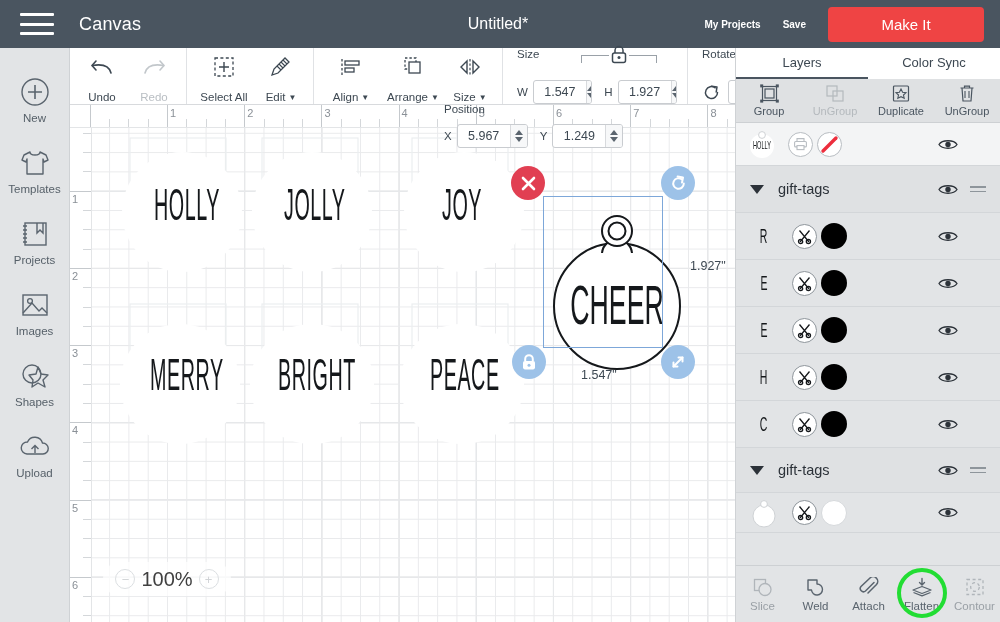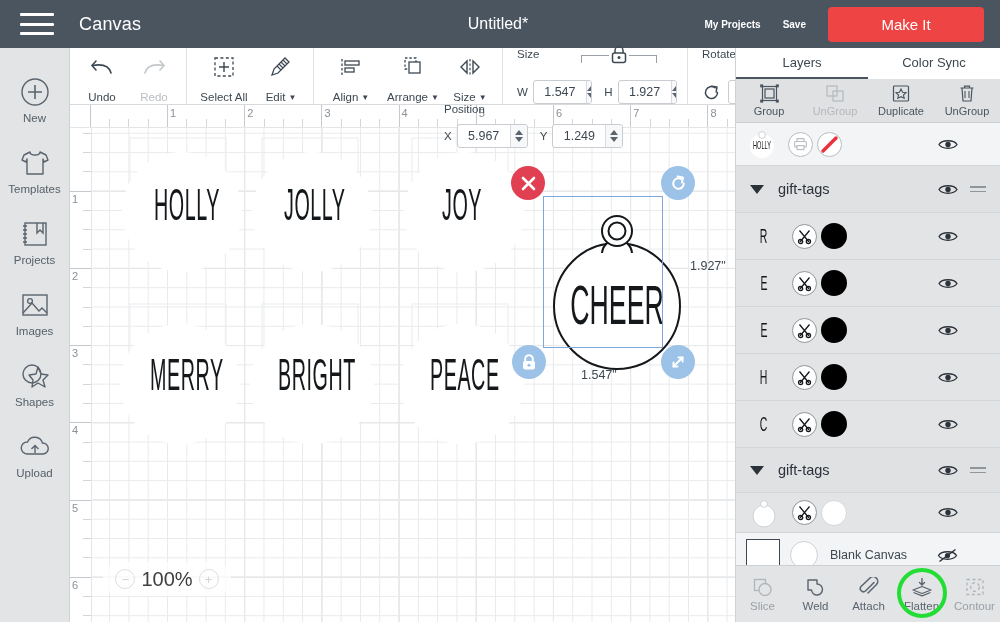--- a/index.html
+++ b/index.html
@@ -797,34 +797,20 @@
           <div class="swatch" style="background:#fff; border:1px solid #d6d9dc;"></div>
         </div>
         <div class="eye">
           <svg width="20" height="13" viewBox="0 0 20 13">
               <path d="M1 6.5 C4 1.5 16 1.5 19 6.5 C16 11.5 4 11.5 1 6.5 Z" fill="none" stroke="#2c3239" stroke-width="1.3"></path>
               <circle cx="10" cy="6.5" r="2.7" fill="#2c3239"></circle>
             </svg>
         </div>
       </div>
 
-      <div class="lrow light" style="height:45px;">
-        <div class="lthumb" style="width:54px;">
-          <div style="width:34px;height:32px;background:#fff;border:1.5px solid #3d4852;"></div>
-        </div>
-        <div class="swatch" style="background:#fff;border:1px solid #cfd2d5;width:28px;height:28px;"></div>
-        <div class="lname">Blank Canvas</div>
-        <div class="eye">
-          <svg width="21" height="15" viewBox="0 0 21 15">
-              <path d="M1.5 7.5 C4.5 2.5 16.5 2.5 19.5 7.5 C16.5 12.5 4.5 12.5 1.5 7.5 Z" fill="none" stroke="#2c3239" stroke-width="1.3"></path>
-              <circle cx="10.5" cy="7.5" r="2.6" fill="#2c3239"></circle>
-              <path d="M2.5 13.5 L18.5 1.5" stroke="#2c3239" stroke-width="1.5"></path>
-            </svg>
-        </div>
-      </div>
     </div>
 
     <div class="rbottom">
       <div class="rbtn">
         <div class="ic">
           <svg width="22" height="20" viewBox="0 0 22 20">
               <rect x="2.5" y="2.5" width="11" height="11" fill="none" stroke="#b0b5ba" stroke-width="1.3"></rect>
               <circle cx="13" cy="12.5" r="6" fill="#e2e4e6" stroke="#b0b5ba" stroke-width="1.3"></circle>
             </svg>
         </div>

